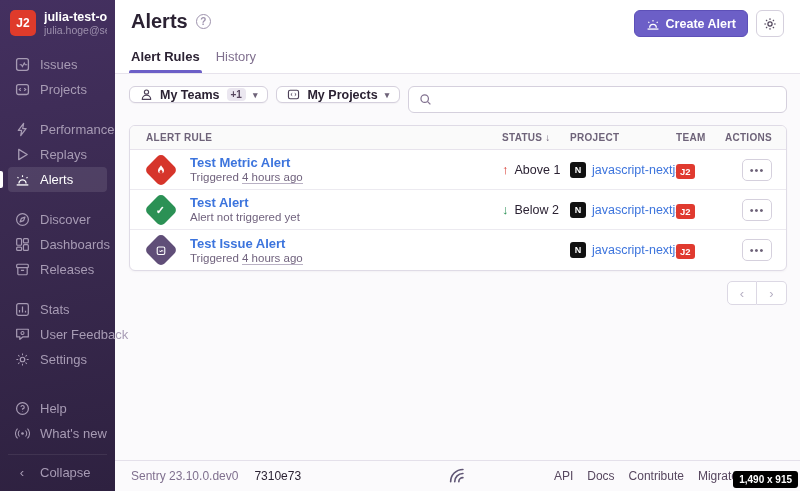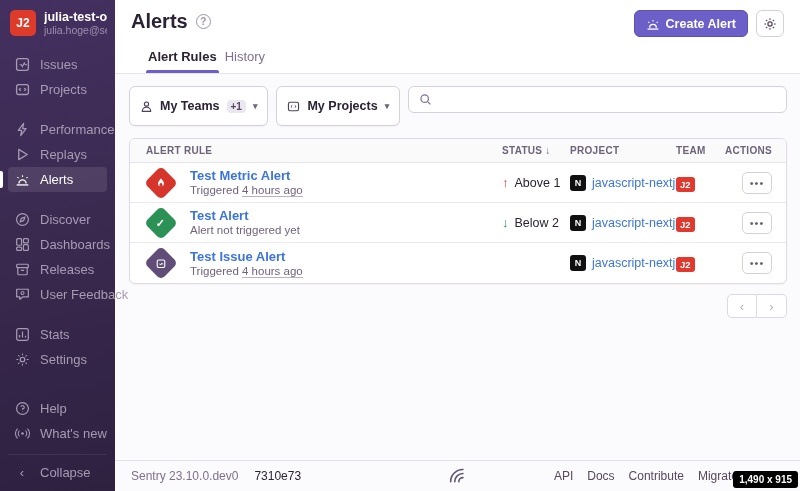--- a/index.html
+++ b/index.html
@@ -26,28 +26,28 @@
   
   .main { flex:1; display:flex; flex-direction:column; min-width:0; background:#fbfafc; }
   .page-header { background:#fff; padding:10px 16px 0 16px; border-bottom:1px solid #e7e3ec; }
   .title-row { display:flex; align-items:flex-start; justify-content:space-between; }
   .title-left { display:flex; align-items:center; gap:8px; }
   .page-title { font-size:20px; font-weight:bold; color:#2b2233; }
   .qmark { width:15px; height:15px; border:1px solid #9e93ad; border-radius:50%; color:#9e93ad; font-size:10px; display:flex; align-items:center; justify-content:center; cursor:pointer; font-weight:bold; }
   .header-actions { display:flex; gap:8px; }
   .btn-primary { display:flex; align-items:center; gap:6px; background:#6c5fc7; color:#fff; border:1px solid #5d50b8; border-radius:6px; height:27px; padding:0 11px; font-size:12.5px; font-weight:bold; cursor:pointer; font-family:inherit; }
   .btn-icon { width:28px; height:27px; background:#fff; border:1px solid #d5d0dd; border-radius:6px; display:flex; align-items:center; justify-content:center; color:#4d4158; cursor:pointer; }
-  .tabs { display:flex; gap:8px; margin-top:12px;margin-left:17px; }
+  .tabs { display:flex; gap:16px; margin-top:12px; }
   .tab { font-size:13px; color:#80708f; padding-bottom:9px; position:relative; cursor:pointer; }
   .tab.active { color:#2b2233; font-weight:bold; }
   .tab.active::after { content:""; position:absolute; left:-2px; right:-2px; bottom:0; height:3px; background:#6c5fc7; border-radius:2px 2px 0 0; }
 
   .body { flex:1; padding:12px 13px 0 14px; min-height:0; }
   .filters { display:flex; gap:8px; margin-bottom:12px; }
-  .filter-btn { display:flex; align-items:center; gap:7px; background:#fff; border:1px solid #d5d0dd; border-radius:6px; height:40px; padding:0 10px; font-size:12.5px; font-weight:bold; color:#2b2233; cursor:pointer; box-shadow:0 1px 1px rgba(43,34,51,0.04); font-family:inherit; white-space:nowrap; }
+  .filter-btn { display:flex; align-items:center; gap:7px; background:#fff; border:1px solid #d5d0dd; border-radius:6px; height:17px; padding:0 10px; font-size:12.5px; font-weight:bold; color:#2b2233; cursor:pointer; box-shadow:0 1px 1px rgba(43,34,51,0.04); font-family:inherit; white-space:nowrap; }
   .mini-badge { background:#ebe7f0; color:#57475f; border-radius:4px; font-size:10px; font-weight:bold; padding:1px 4px; }
   .chev { color:#6e6379; font-size:9px; }
   .search-box { flex:1; display:flex; align-items:center; gap:8px; background:#fff; border:1px solid #d5d0dd; border-radius:6px; height:27px; padding:0 10px; }
   .search-box input { border:none; outline:none; flex:1; font-size:12.5px; color:#2b2233; font-family:inherit; background:transparent; }
   .search-box input::placeholder { color:#9086a0; }
 
   
   .panel { background:#fff; border:1px solid #dfdbe6; border-radius:6px; overflow:hidden; box-shadow:0 1px 2px rgba(43,34,51,0.04); }
   .thead, .trow { display:grid; grid-template-columns:1fr 68px 106px 44px 52px; align-items:center; padding:0 14px 0 16px; }
   .thead { background:#fafafa; border-bottom:1px solid #e7e3ec; height:24px; }
@@ -171,38 +171,38 @@
       </div>
       <div class="nav-item">
         <span class="nicon">
             <svg class="sic" width="15" height="15" viewBox="0 0 16 16" fill="none" stroke="currentColor" stroke-width="1.3">
               <rect x="1.8" y="2.4" width="12.4" height="3.6" rx="1"></rect>
               <path d="M3 6v6.4a1.2 1.2 0 001.2 1.2h7.6A1.2 1.2 0 0013 12.4V6M6.3 9h3.4"></path>
             </svg>
           </span>
         <span>Releases</span>
       </div>
+      <div class="nav-item nav-gap">
+        <span class="nicon">
+            <svg class="sic" width="15" height="15" viewBox="0 0 16 16" fill="none" stroke="currentColor" stroke-width="1.3">
+              <rect x="1.8" y="1.8" width="12.4" height="12.4" rx="2"></rect>
+              <path d="M4.8 11.2V8.4M8 11.2V4.8M11.2 11.2V9.4"></path>
+            </svg>
+          </span>
+        <span>Stats</span>
+      </div>
+
       <div class="nav-item">
         <span class="nicon">
             <svg class="sic" width="15" height="15" viewBox="0 0 16 16" fill="none" stroke="currentColor" stroke-width="1.3">
               <path d="M1.8 2.4h12.4v8.2H8.2l-3 2.6v-2.6H1.8z" stroke-linejoin="round"></path>
               <circle cx="8" cy="6.5" r="1.6" stroke-width="1.1"></circle>
             </svg>
           </span>
         <span>User Feedback</span>
-      </div>
-
-      <div class="nav-item nav-gap">
-        <span class="nicon">
-            <svg class="sic" width="15" height="15" viewBox="0 0 16 16" fill="none" stroke="currentColor" stroke-width="1.3">
-              <rect x="1.8" y="1.8" width="12.4" height="12.4" rx="2"></rect>
-              <path d="M4.8 11.2V8.4M8 11.2V4.8M11.2 11.2V9.4"></path>
-            </svg>
-          </span>
-        <span>Stats</span>
       </div>
       <div class="nav-item">
         <span class="nicon">
             <svg class="sic" width="15" height="15" viewBox="0 0 16 16" fill="none" stroke="currentColor" stroke-width="1.3">
               <circle cx="8" cy="8" r="2.4"></circle>
               <path d="M8 1.5v2M8 12.5v2M1.5 8h2M12.5 8h2M3.4 3.4l1.4 1.4M11.2 11.2l1.4 1.4M12.6 3.4l-1.4 1.4M4.8 11.2l-1.4 1.4" stroke-width="1.1"></path>
             </svg>
           </span>
         <span>Settings</span>
       </div>

